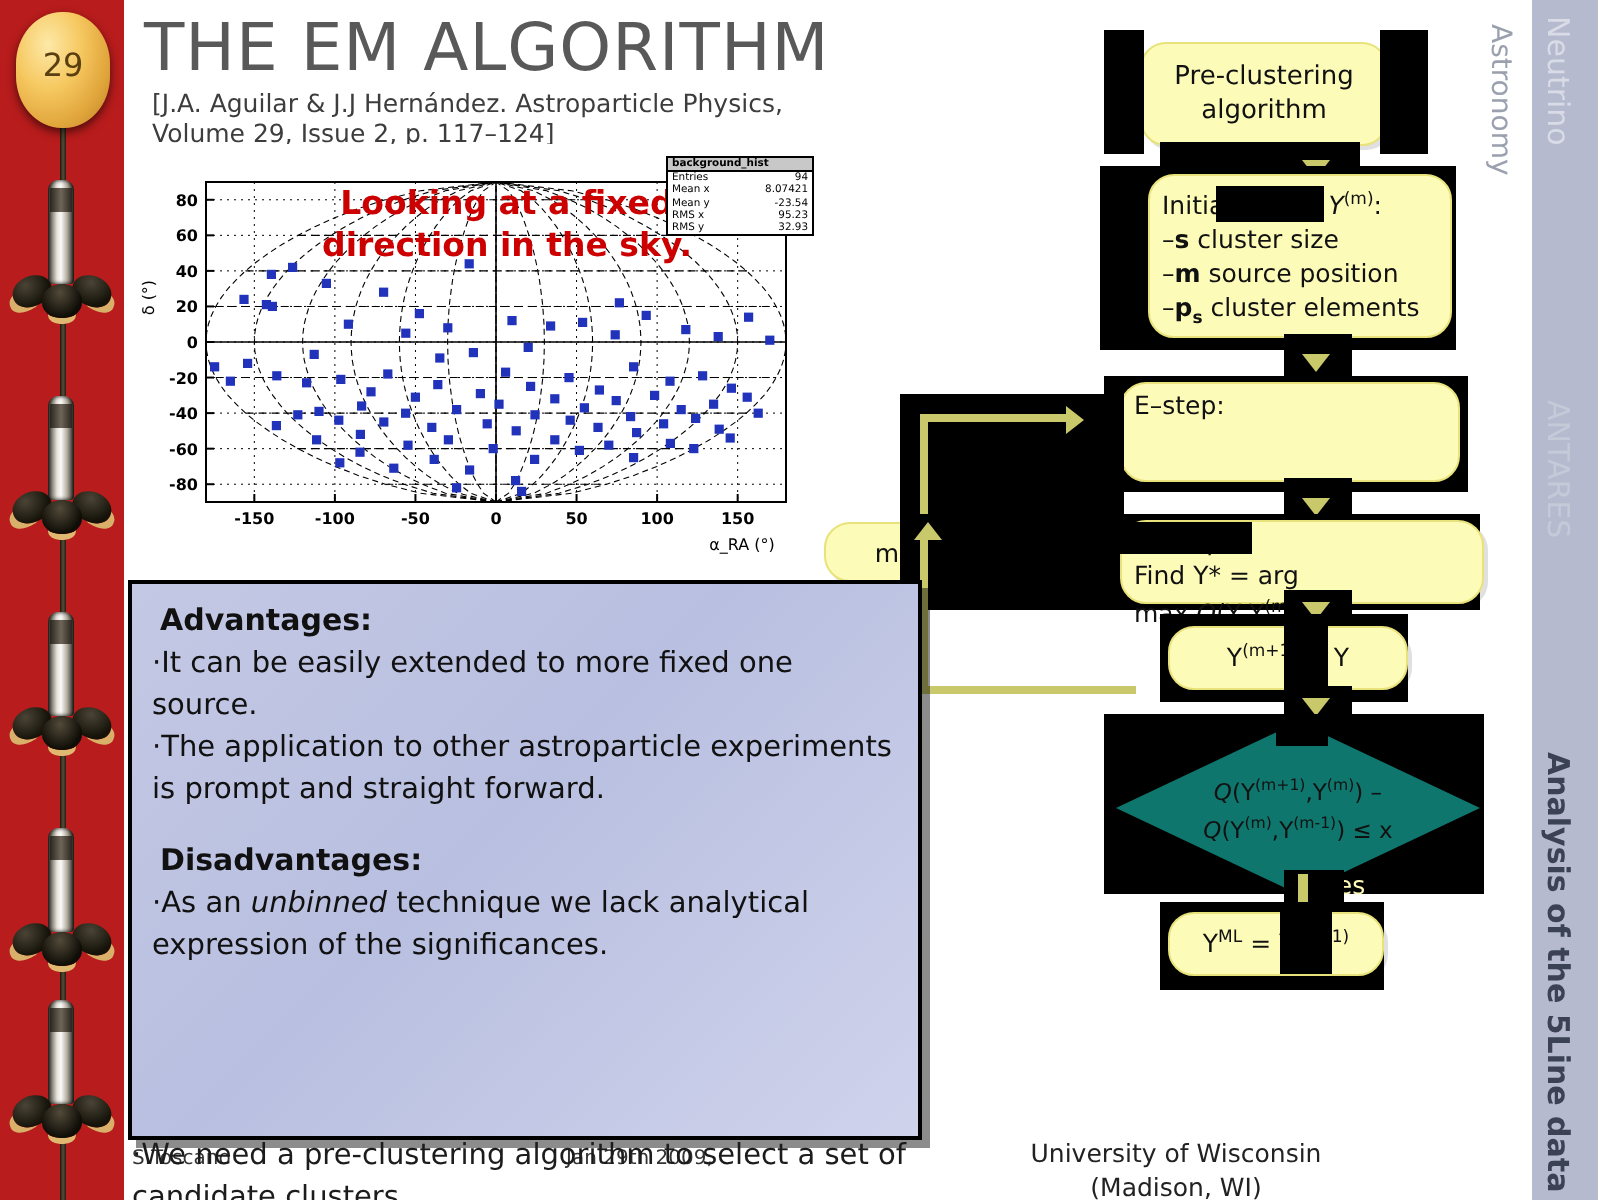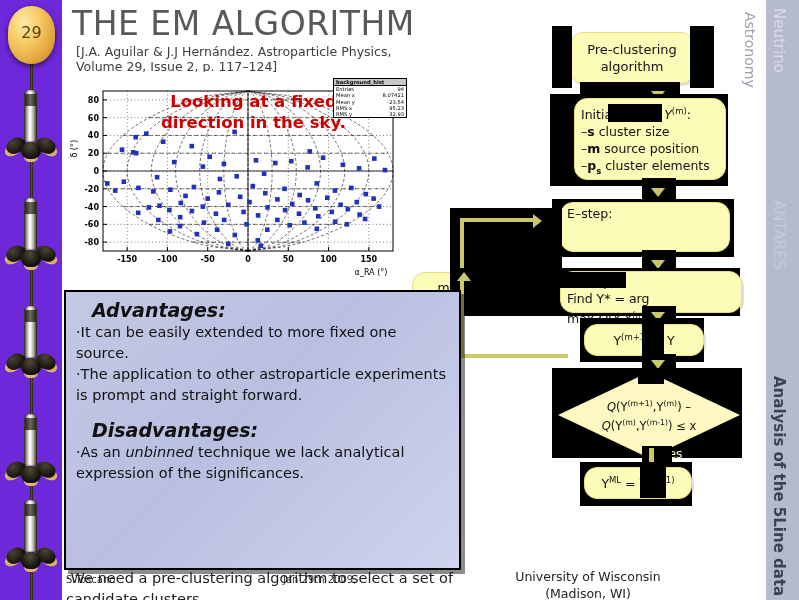--- a/index.html
+++ b/index.html
@@ -1,20 +1,20 @@
 <!DOCTYPE html>
 <html><head>
 <meta charset="utf-8">
 <style>
   html,body{margin:0;padding:0;background:#fff;}
   body{width:799px;height:600px;overflow:hidden;font-family:"DejaVu Sans",sans-serif;}
   #slide{position:relative;width:799px;height:600px;background:#ffffff;overflow:hidden;}
 
   
-  .left-strip{position:absolute;left:0;top:0;width:62px;height:600px;background:#6d28d9;}
+  .left-strip{position:absolute;left:0;top:0;width:62px;height:600px;background:#b91c1c;}
   .det-line{position:absolute;left:30px;top:40px;width:3px;height:560px;
             background:linear-gradient(to right,#1a160f,#5a4c35,#241e14);}
   .capsule{position:absolute;left:8px;top:6px;width:47px;height:58px;border-radius:23px/26px;
            background:radial-gradient(ellipse at 34% 28%,#fde9a8 0%,#f6c860 38%,#e0a53b 70%,#b97f24 100%);
            box-shadow:0 2px 5px rgba(0,0,0,.6);}
   .capsule .num{position:absolute;left:0;right:0;top:17px;text-align:center;
                 font-size:16px;color:#5a4010;font-family:"DejaVu Sans",sans-serif;}
   .storey{position:absolute;left:3px;width:56px;height:96px;}
   .st-tube{position:absolute;left:21px;top:0;width:13px;height:52px;border-radius:5px 5px 2px 2px;
            background:linear-gradient(to right,#3a352c,#e8e4dc 35%,#fbfaf7 50%,#b8b2a6 72%,#2f2b23);
@@ -54,48 +54,48 @@
   .plot svg{position:absolute;left:0;top:0;}
   .plot-overlay{position:absolute;left:88px;top:18px;width:205px;text-align:center;
       color:#cc0000;font-weight:bold;font-size:16.5px;line-height:21px;
       font-family:"DejaVu Sans",sans-serif;}
   .statbox{position:absolute;left:270px;top:5px;width:72px;border:1px solid #000;background:#fff;
       font-size:5.2px;line-height:6.2px;font-family:"DejaVu Sans",sans-serif;color:#000;}
   .statbox .hd{background:#c8c8c8;border-bottom:1px solid #000;padding:0 2px;font-weight:bold;}
   .statbox .row{display:flex;justify-content:space-between;padding:0 2px;}
 
   
-  .flow{position:absolute;left:412px;top:16px;width:330px;height:500px;}
+  .flow{position:absolute;left:412px;top:5px;width:330px;height:500px;}
   .node{position:absolute;background:#fdfbb8;border:1px solid #e8e27a;border-radius:13px;
         color:#111;font-family:"DejaVu Sans",sans-serif;
         box-shadow:2px 2px 0 rgba(0,0,0,.12);display:flex;align-items:center;justify-content:center;
         text-align:center;}
   .blackmask{position:absolute;background:#000;}
   .arr{position:absolute;background:#c9c86a;width:5px;}
   .arrhead{position:absolute;width:0;height:0;border-left:7px solid transparent;
            border-right:7px solid transparent;border-top:9px solid #c9c86a;}
   .arrhead-up{position:absolute;width:0;height:0;border-left:7px solid transparent;
            border-right:7px solid transparent;border-bottom:9px solid #c9c86a;}
   .arrhead-r{position:absolute;width:0;height:0;border-top:7px solid transparent;
            border-bottom:7px solid transparent;border-left:9px solid #c9c86a;}
-  .diamond{position:absolute;background:#fef9c3;
+  .diamond{position:absolute;background:#0f766e;
            clip-path:polygon(50% 0,100% 50%,50% 100%,0 50%);
            display:flex;align-items:center;justify-content:center;text-align:center;
            font-family:"DejaVu Sans",sans-serif;color:#111;}
   sup{font-size:.68em;vertical-align:super;}
   sub{font-size:.68em;}
   .it{font-style:italic;}
 
   
   .bluebox{position:absolute;left:64px;top:290px;width:397px;height:280px;
      background:linear-gradient(135deg,#c3c8e4 0%,#b9bfe0 45%,#cfd3ec 100%);
      border:2px solid #000;box-shadow:4px 4px 0 rgba(0,0,0,.45);
      padding:8px 10px;box-sizing:border-box;
      font-family:"DejaVu Sans",sans-serif;font-size:14.5px;line-height:21px;color:#111;}
-  .bluebox h4{margin:0 0 1px 16px;font-size:19px;font-weight:bold;font-style:italic;}
+  .bluebox h4{margin:0 0 1px 4px;font-size:15px;font-weight:bold;}
   .bluebox p{margin:0;}
   .gap{height:14px;}
 
   
   .foot{position:absolute;font-family:"DejaVu Sans",sans-serif;color:#1c1c1c;}
   .foot-body{left:66px;top:568px;width:400px;font-size:14.5px;line-height:21px;}
   .foot-author{left:66px;top:574px;font-size:10px;color:#333;}
   .foot-date{left:283px;top:574px;font-size:10px;color:#333;}
   .foot-univ{left:493px;top:568px;width:190px;font-size:12.5px;line-height:17px;text-align:center;color:#222;}
 </style>

